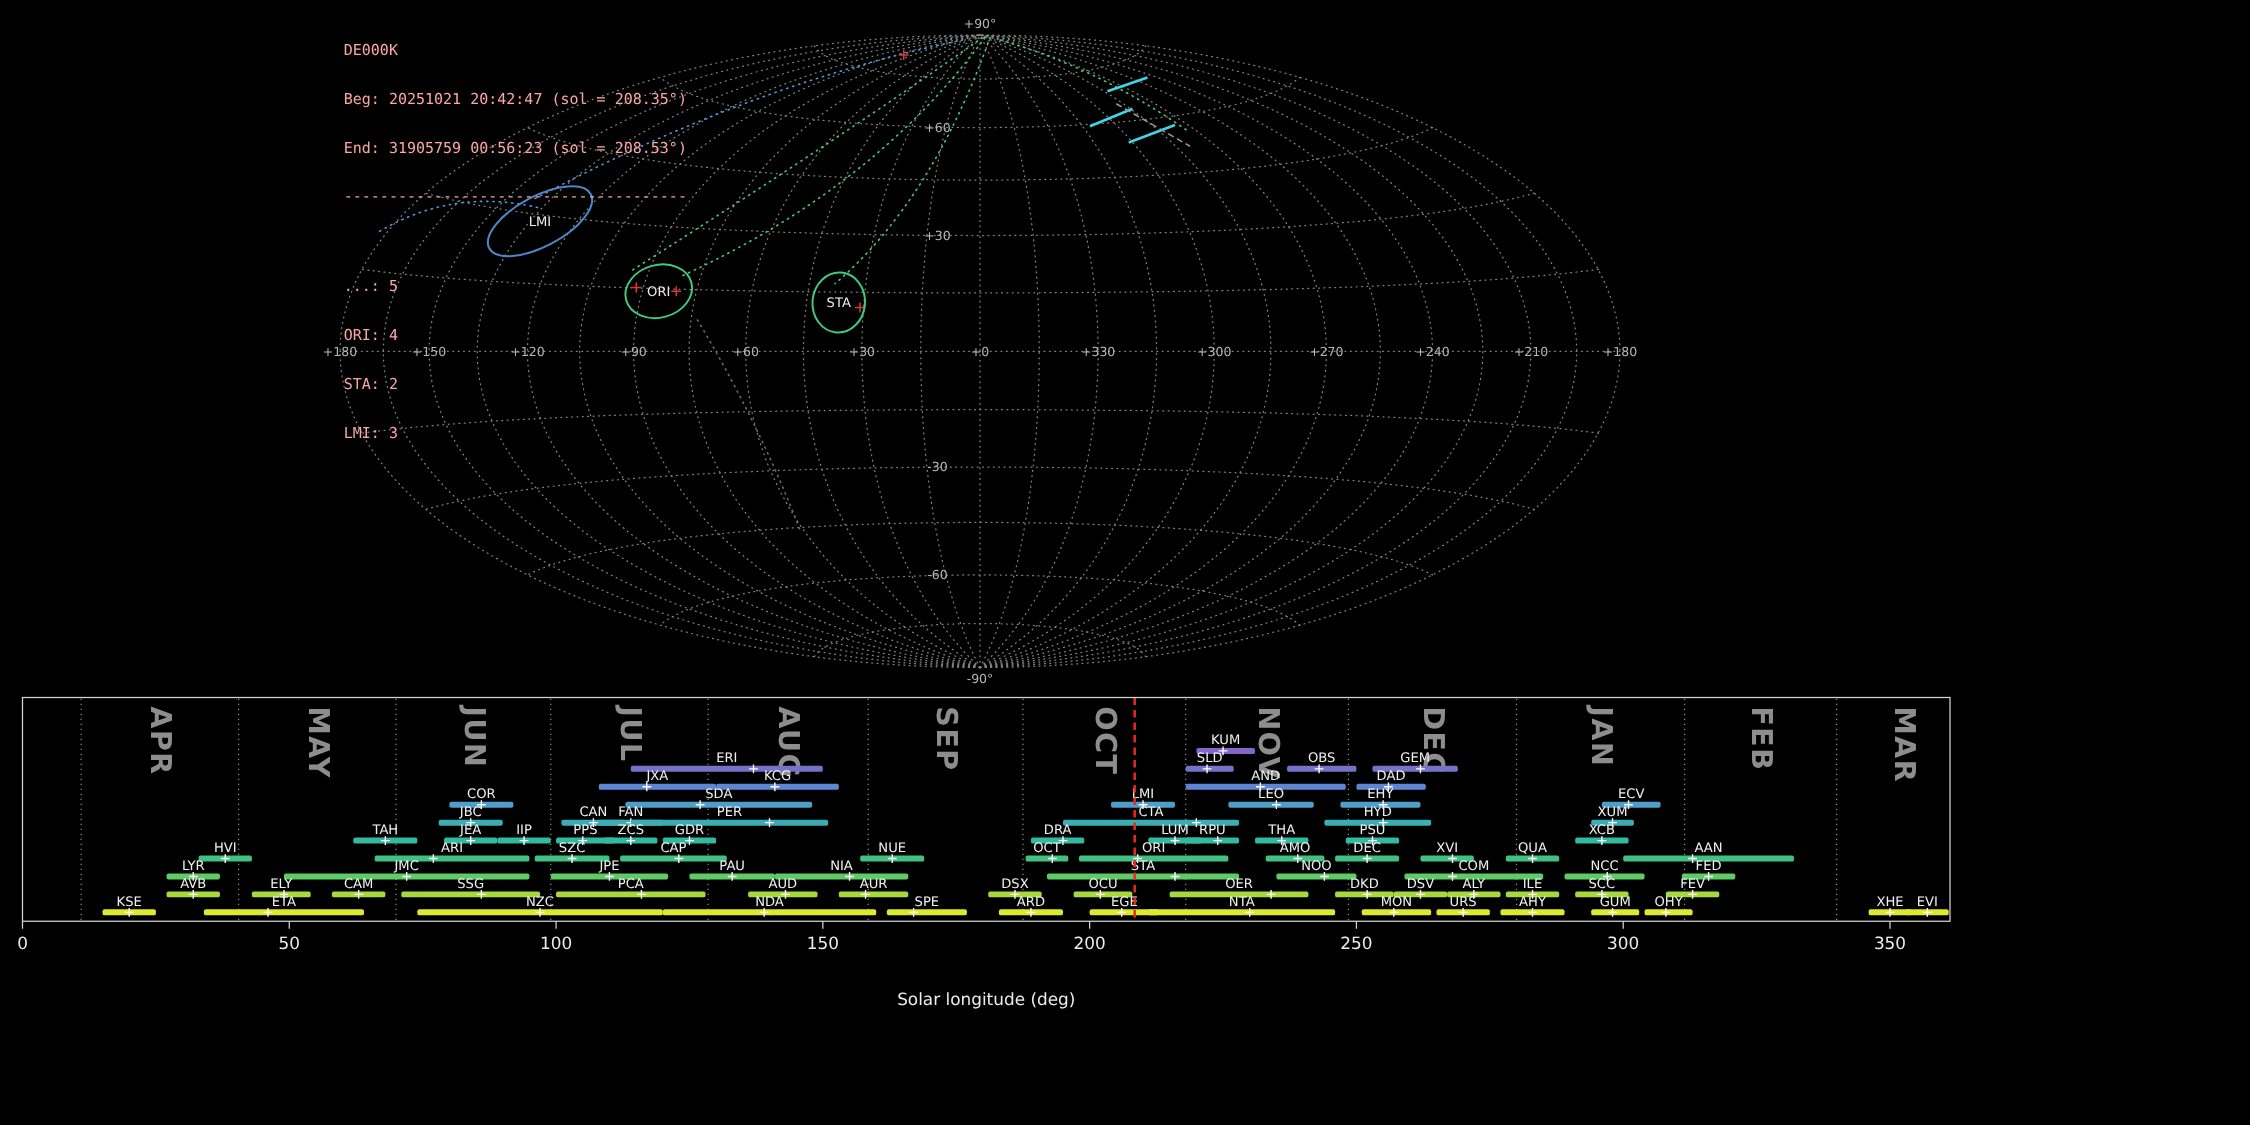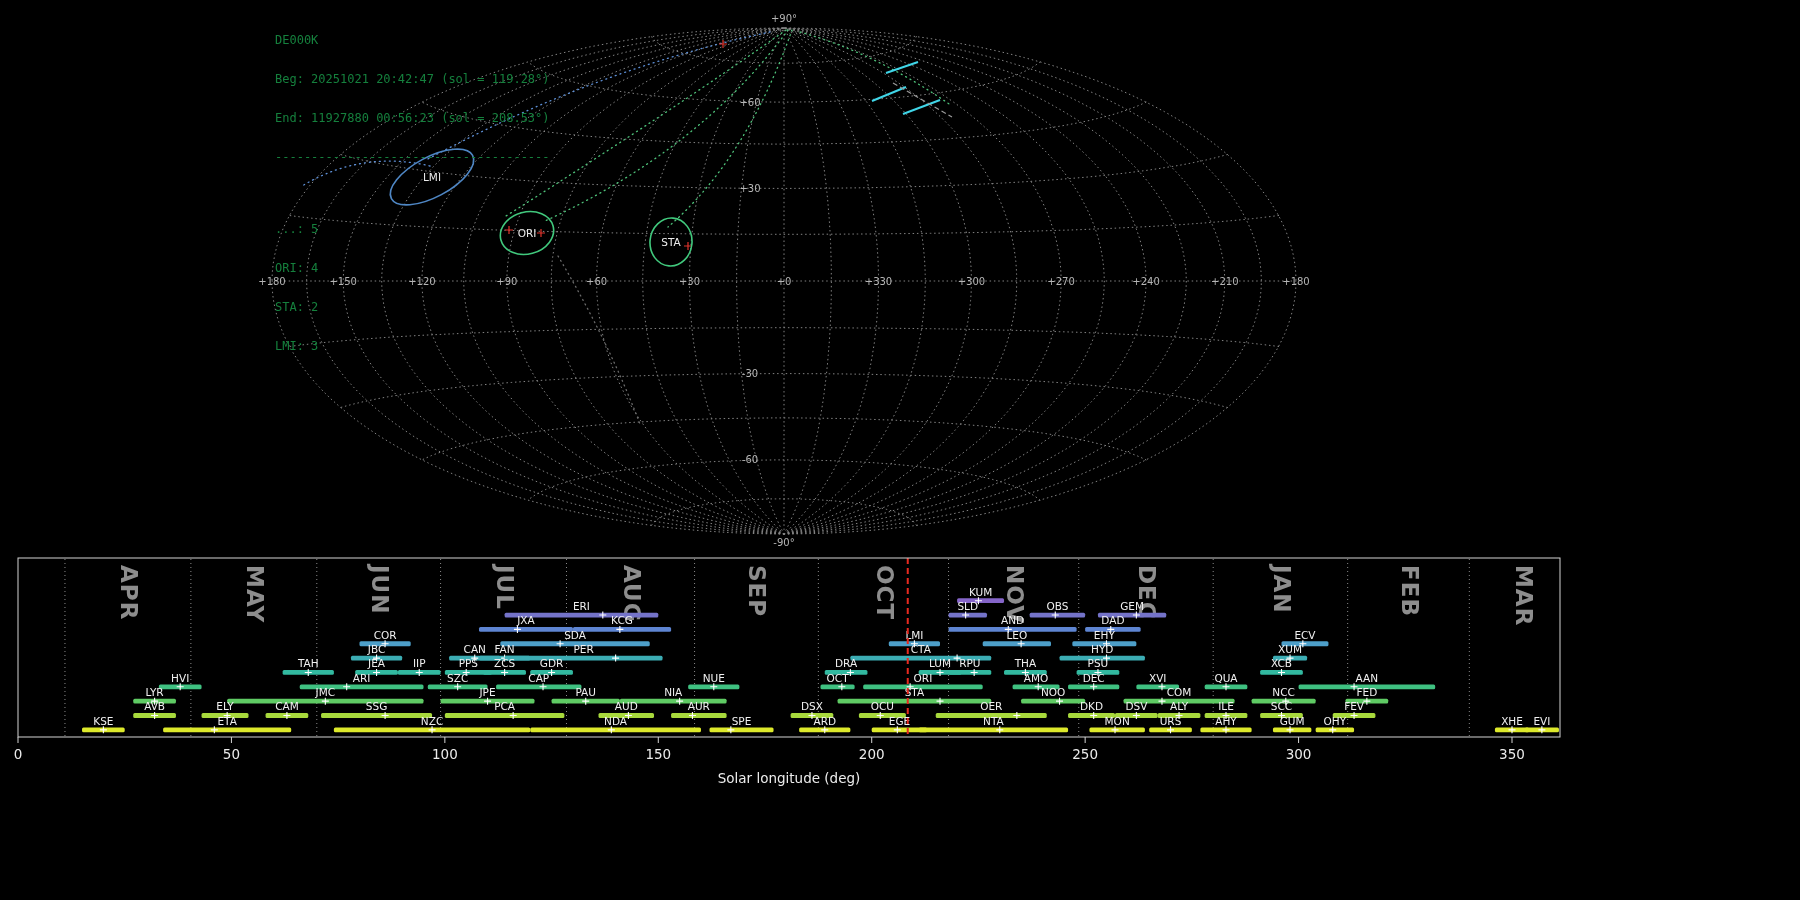--- a/index.html
+++ b/index.html
@@ -1,22 +1,22 @@
 <!DOCTYPE html>
 <html><head>
 <meta charset="utf-8">
 <style>
   html,body{margin:0;padding:0;background:#000;}
   .stage{position:relative;width:1800px;height:900px;background:#000;overflow:hidden;
          font-family:"DejaVu Sans","Liberation Sans",sans-serif;}
   svg{position:absolute;left:0;top:0;font-family:"DejaVu Sans","Liberation Sans",sans-serif;}
-  .hdr{position:absolute;left:275px;top:8px;color:#15803d;
+  .hdr{position:absolute;left:275px;top:8px;color:#fca5a5;
        font:12px/13px "DejaVu Sans Mono","Liberation Mono",monospace;white-space:pre;}
   .hdr .counts{margin-top:7px;}
-  .xlabel{position:absolute;left:789px;top:770px;transform:translateX(-50%);
+  .xlabel{position:absolute;left:789px;top:792px;transform:translateX(-50%);
           color:#ececec;font-size:13.5px;}
 </style>
 </head>
 <body>
 
 <div class="stage">
   <svg id="scene" width="1800" height="900">
       <g fill="none" stroke="#9b9b9b" stroke-width="1" stroke-dasharray="0.7 3.6" stroke-linecap="round" opacity="0.85">
         <path d="M784.0 534.0L801.9 533.8L819.7 533.4L837.5 532.6L855.3 531.5L872.9 530.2L890.5 528.5L907.9 526.5L925.1 524.2L942.2 521.6L959.1 518.7L975.8 515.6L992.2 512.1L1008.4 508.4L1024.4 504.4L1040.0 500.1L1055.3 495.6L1070.3 490.7L1084.9 485.7L1099.2 480.4L1113.1 474.8L1126.6 469.0L1139.7 463.0L1152.3 456.7L1164.5 450.3L1176.2 443.6L1187.5 436.8L1198.2 429.7L1208.5 422.5L1218.2 415.1L1227.4 407.5L1236.1 399.8L1244.2 391.9L1251.7 383.9L1258.7 375.8L1265.1 367.5L1270.9 359.2L1276.2 350.7L1280.8 342.2L1284.8 333.6L1288.2 324.9L1291.0 316.2L1293.2 307.4L1294.8 298.6L1295.7 289.8L1296.0 281.0L1295.7 272.2L1294.8 263.4L1293.2 254.6L1291.0 245.8L1288.2 237.1L1284.8 228.4L1280.8 219.8L1276.2 211.3L1270.9 202.8L1265.1 194.5L1258.7 186.2L1251.7 178.1L1244.2 170.1L1236.1 162.2L1227.4 154.5L1218.2 146.9L1208.5 139.5L1198.2 132.3L1187.5 125.2L1176.2 118.4L1164.5 111.7L1152.3 105.3L1139.7 99.0L1126.6 93.0L1113.1 87.2L1099.2 81.6L1084.9 76.3L1070.3 71.3L1055.3 66.4L1040.0 61.9L1024.4 57.6L1008.4 53.6L992.2 49.9L975.8 46.4L959.1 43.3L942.2 40.4L925.1 37.8L907.9 35.5L890.5 33.5L872.9 31.8L855.3 30.5L837.5 29.4L819.7 28.6L801.9 28.2L784.0 28.0"></path>
         <path d="M784.0 534.0L801.7 533.3L819.2 532.2L836.7 530.9L854.0 529.3L871.2 527.4L888.1 525.2L904.9 522.7L921.5 519.9L937.8 516.9L953.9 513.6L969.7 510.0L985.2 506.2L1000.4 502.2L1015.3 497.8L1029.9 493.3L1044.2 488.5L1058.0 483.5L1071.5 478.3L1084.7 472.8L1097.4 467.2L1109.7 461.3L1121.6 455.3L1133.1 449.0L1144.2 442.6L1154.8 436.1L1164.9 429.3L1174.6 422.4L1183.8 415.4L1192.5 408.2L1200.7 400.9L1208.4 393.5L1215.6 385.9L1222.3 378.3L1228.5 370.5L1234.2 362.7L1239.3 354.7L1244.0 346.7L1248.0 338.7L1251.6 330.5L1254.6 322.4L1257.0 314.1L1259.0 305.9L1260.3 297.6L1261.1 289.3L1261.4 281.0L1261.1 272.7L1260.3 264.4L1259.0 256.1L1257.0 247.9L1254.6 239.6L1251.6 231.5L1248.0 223.3L1244.0 215.3L1239.3 207.3L1234.2 199.3L1228.5 191.5L1222.3 183.7L1215.6 176.1L1208.4 168.5L1200.7 161.1L1192.5 153.8L1183.8 146.6L1174.6 139.6L1164.9 132.7L1154.8 125.9L1144.2 119.4L1133.1 113.0L1121.6 106.7L1109.7 100.7L1097.4 94.8L1084.7 89.2L1071.5 83.7L1058.0 78.5L1044.2 73.5L1029.9 68.7L1015.3 64.2L1000.4 59.8L985.2 55.8L969.7 52.0L953.9 48.4L937.8 45.1L921.5 42.1L904.9 39.3L888.1 36.8L871.2 34.6L854.0 32.7L836.7 31.1L819.2 29.8L801.7 28.7L784.0 28.0"></path>
@@ -573,22 +573,22 @@
         <text x="1085.142857142857" y="759" text-anchor="middle" fill="#ececec" font-size="13.5px">250</text>
         <line x1="1298.5714285714287" y1="737" x2="1298.5714285714287" y2="743" stroke="#d4d4d4" stroke-width="1"></line>
         <text x="1298.5714285714287" y="759" text-anchor="middle" fill="#ececec" font-size="13.5px">300</text>
         <line x1="1512" y1="737" x2="1512" y2="743" stroke="#d4d4d4" stroke-width="1"></line>
         <text x="1512" y="759" text-anchor="middle" fill="#ececec" font-size="13.5px">350</text>
       </g>
     </svg>
 
   <div class="hdr">
     <div>DE000K</div>
-    <div>Beg: 20251021 20:42:47 (sol = 119.28°)</div>
-    <div>End: 11927880 00:56:23 (sol = 208.53°)</div>
+    <div>Beg: 20251021 20:42:47 (sol = 208.35°)</div>
+    <div>End: 31905759 00:56:23 (sol = 208.53°)</div>
     <div>--------------------------------------</div>
     <div class="counts">
       <div>...: 5</div>
       <div>ORI: 4</div>
       <div>STA: 2</div>
       <div>LMI: 3</div>
     </div>
   </div>
 
   <div class="xlabel">Solar longitude (deg)</div>

